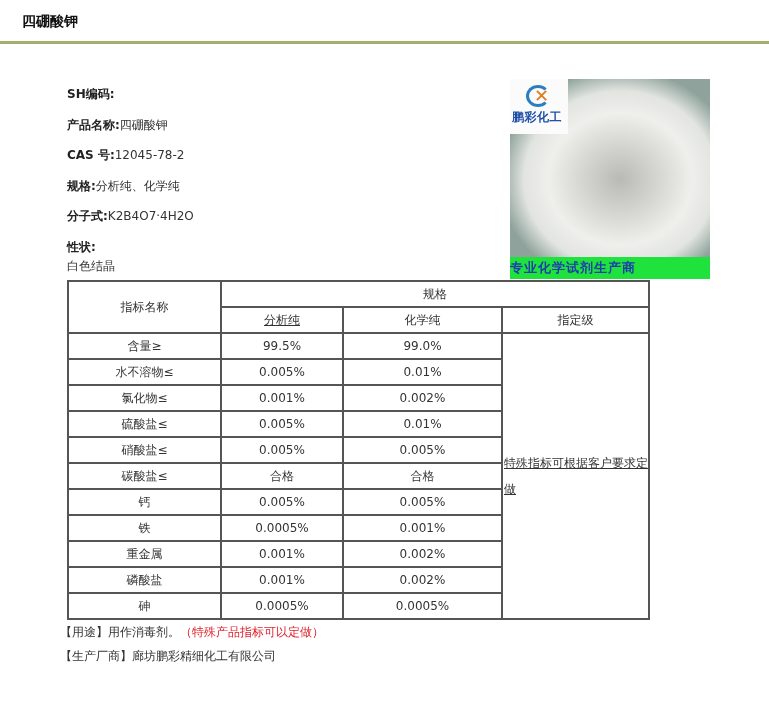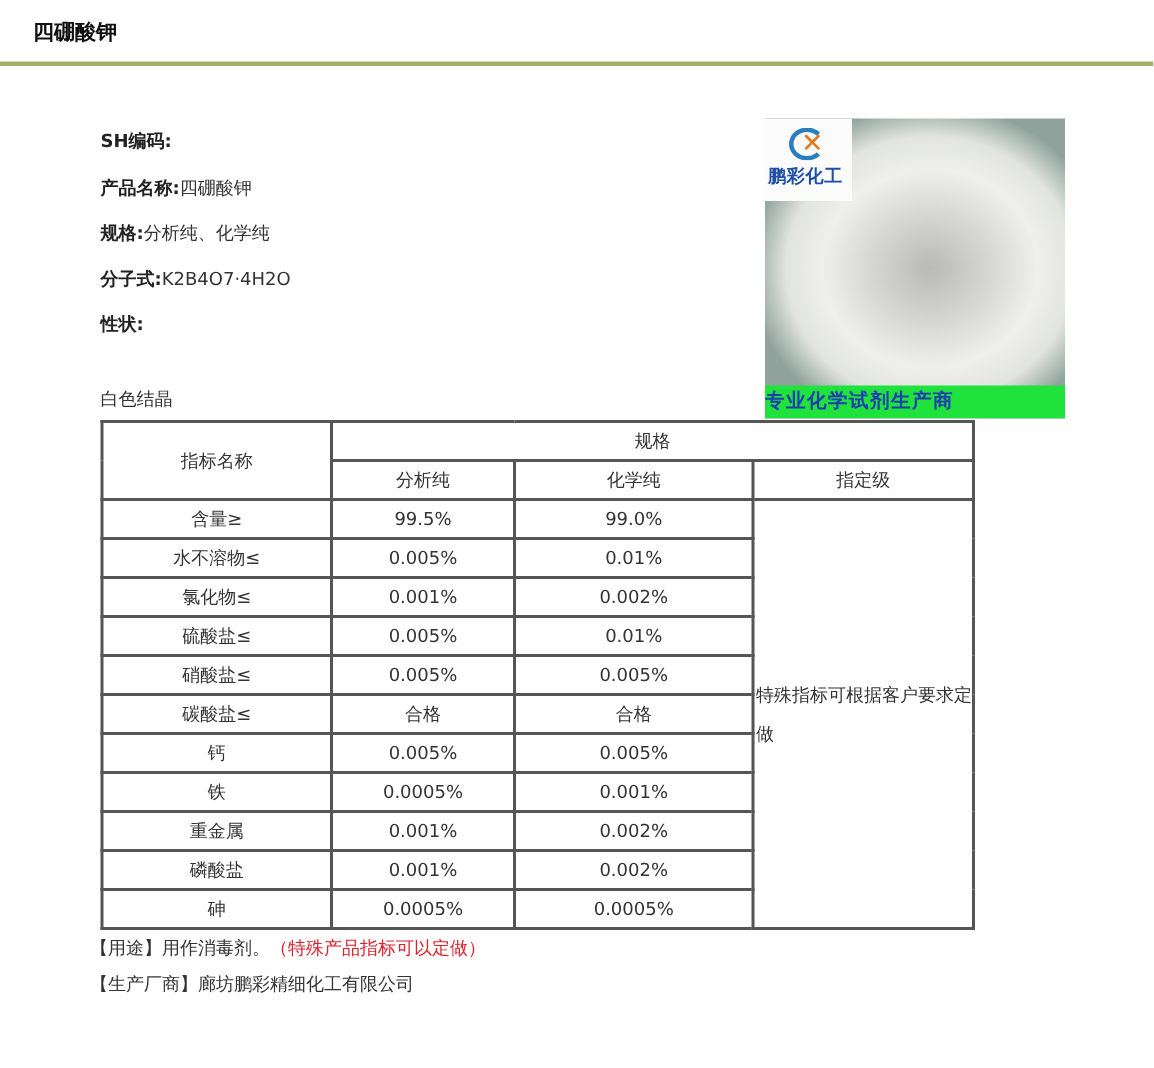--- a/index.html
+++ b/index.html
@@ -12,35 +12,36 @@
   .info .desc { position:absolute; top:172px; white-space:nowrap; }
   .photo { position:absolute; left:510px; top:79px; width:200px; height:200px; overflow:hidden;
     background: radial-gradient(ellipse 60% 55% at 55% 50%, #b9b9b5 0%, #d8d8d4 35%, #efefec 60%, #e2e4e0 80%, #8fa39c 100%); }
   .photo .logo-box { position:absolute; left:0; top:0; width:58px; height:55px; background:#fbfbfb; }
   .photo .logo-mark { position:absolute; left:16px; top:6px; width:24px; height:22px; border:3px solid #2a7ec0; border-radius:50%; border-right-color:transparent; }
   .photo .logo-x { position:absolute; left:24px; top:6px; font-size:18px; font-weight:bold; color:#e07a1e; line-height:22px; }
   .photo .logo-text { position:absolute; left:2px; top:30px; font-size:12px; font-weight:bold; color:#1f4fa8; white-space:nowrap; letter-spacing:0.5px; }
   .photo .banner { position:absolute; left:0; bottom:0; width:200px; height:22px; background:#1fe23c; color:#1f3db0; font-weight:bold; font-size:13px; line-height:22px; letter-spacing:1px; }
   table.spec { position:absolute; left:67px; top:280px; border-collapse:collapse; font-size:12px; color:#333; }
   table.spec td { border:2px solid #555; height:26px; text-align:center; vertical-align:middle; padding:0;margin-left:41px; }
-  td.c1 { width:153px; } td.c2 { width:122px; } td.c3 { width:159px; } td.c4 { width:137px; }
+  td.c1 { width:153px; } td.c2 { width:122px;text-decoration:underline; } td.c3 { width:159px; } td.c4 { width:137px; }
   td.note { text-align:left !important; vertical-align:middle; line-height:26px; font-size:12px; padding:0 0 0 1px !important; }
   .footer { position:absolute; left:60px; font-size:12px; color:#333; white-space:nowrap; }
   .footer .red { color:#e0202a; }
 </style>
 </head>
 <body>
 
 <div class="title-bar">
   <h1>四硼酸钾</h1>
 </div>
 
 <div class="info">
   <div class="row"><span class="lbl">SH编码:</span><span></span></div>
   <div class="row"><span class="lbl">产品名称:</span><span>四硼酸钾</span></div>
+  <div class="row"><span class="lbl">CAS 号:</span><span>12045-78-2</span></div>
   <div class="row"><span class="lbl">规格:</span><span>分析纯、化学纯</span></div>
   <div class="row"><span class="lbl">分子式:</span><span>K2B4O7·4H2O</span></div>
   <div class="row"><span class="lbl">性状:</span></div>
   <div class="desc">白色结晶</div>
 </div>
 
 <div class="photo">
   <div class="logo-box">
     <div class="logo-mark"></div>
     <div class="logo-x">✕</div>
@@ -58,21 +59,21 @@
   <tr>
     <td class="c2">分析纯</td>
     <td class="c3">化学纯</td>
     <td class="c4">指定级</td>
   </tr>
   <tr>
     <td>含量≥</td>
     <td>99.5%</td>
     <td>99.0%</td>
     <td class="note" rowspan="11">
-          <div style="width:144px;">特殊指标可根据客户要求定做</div>
+          <div style="width:144px;text-decoration:underline;">特殊指标可根据客户要求定做</div>
         </td>
   </tr>
   <tr>
         <td>水不溶物≤</td>
         <td>0.005%</td>
         <td>0.01%</td>
       </tr>
   <tr>
         <td>氯化物≤</td>
         <td>0.001%</td>

